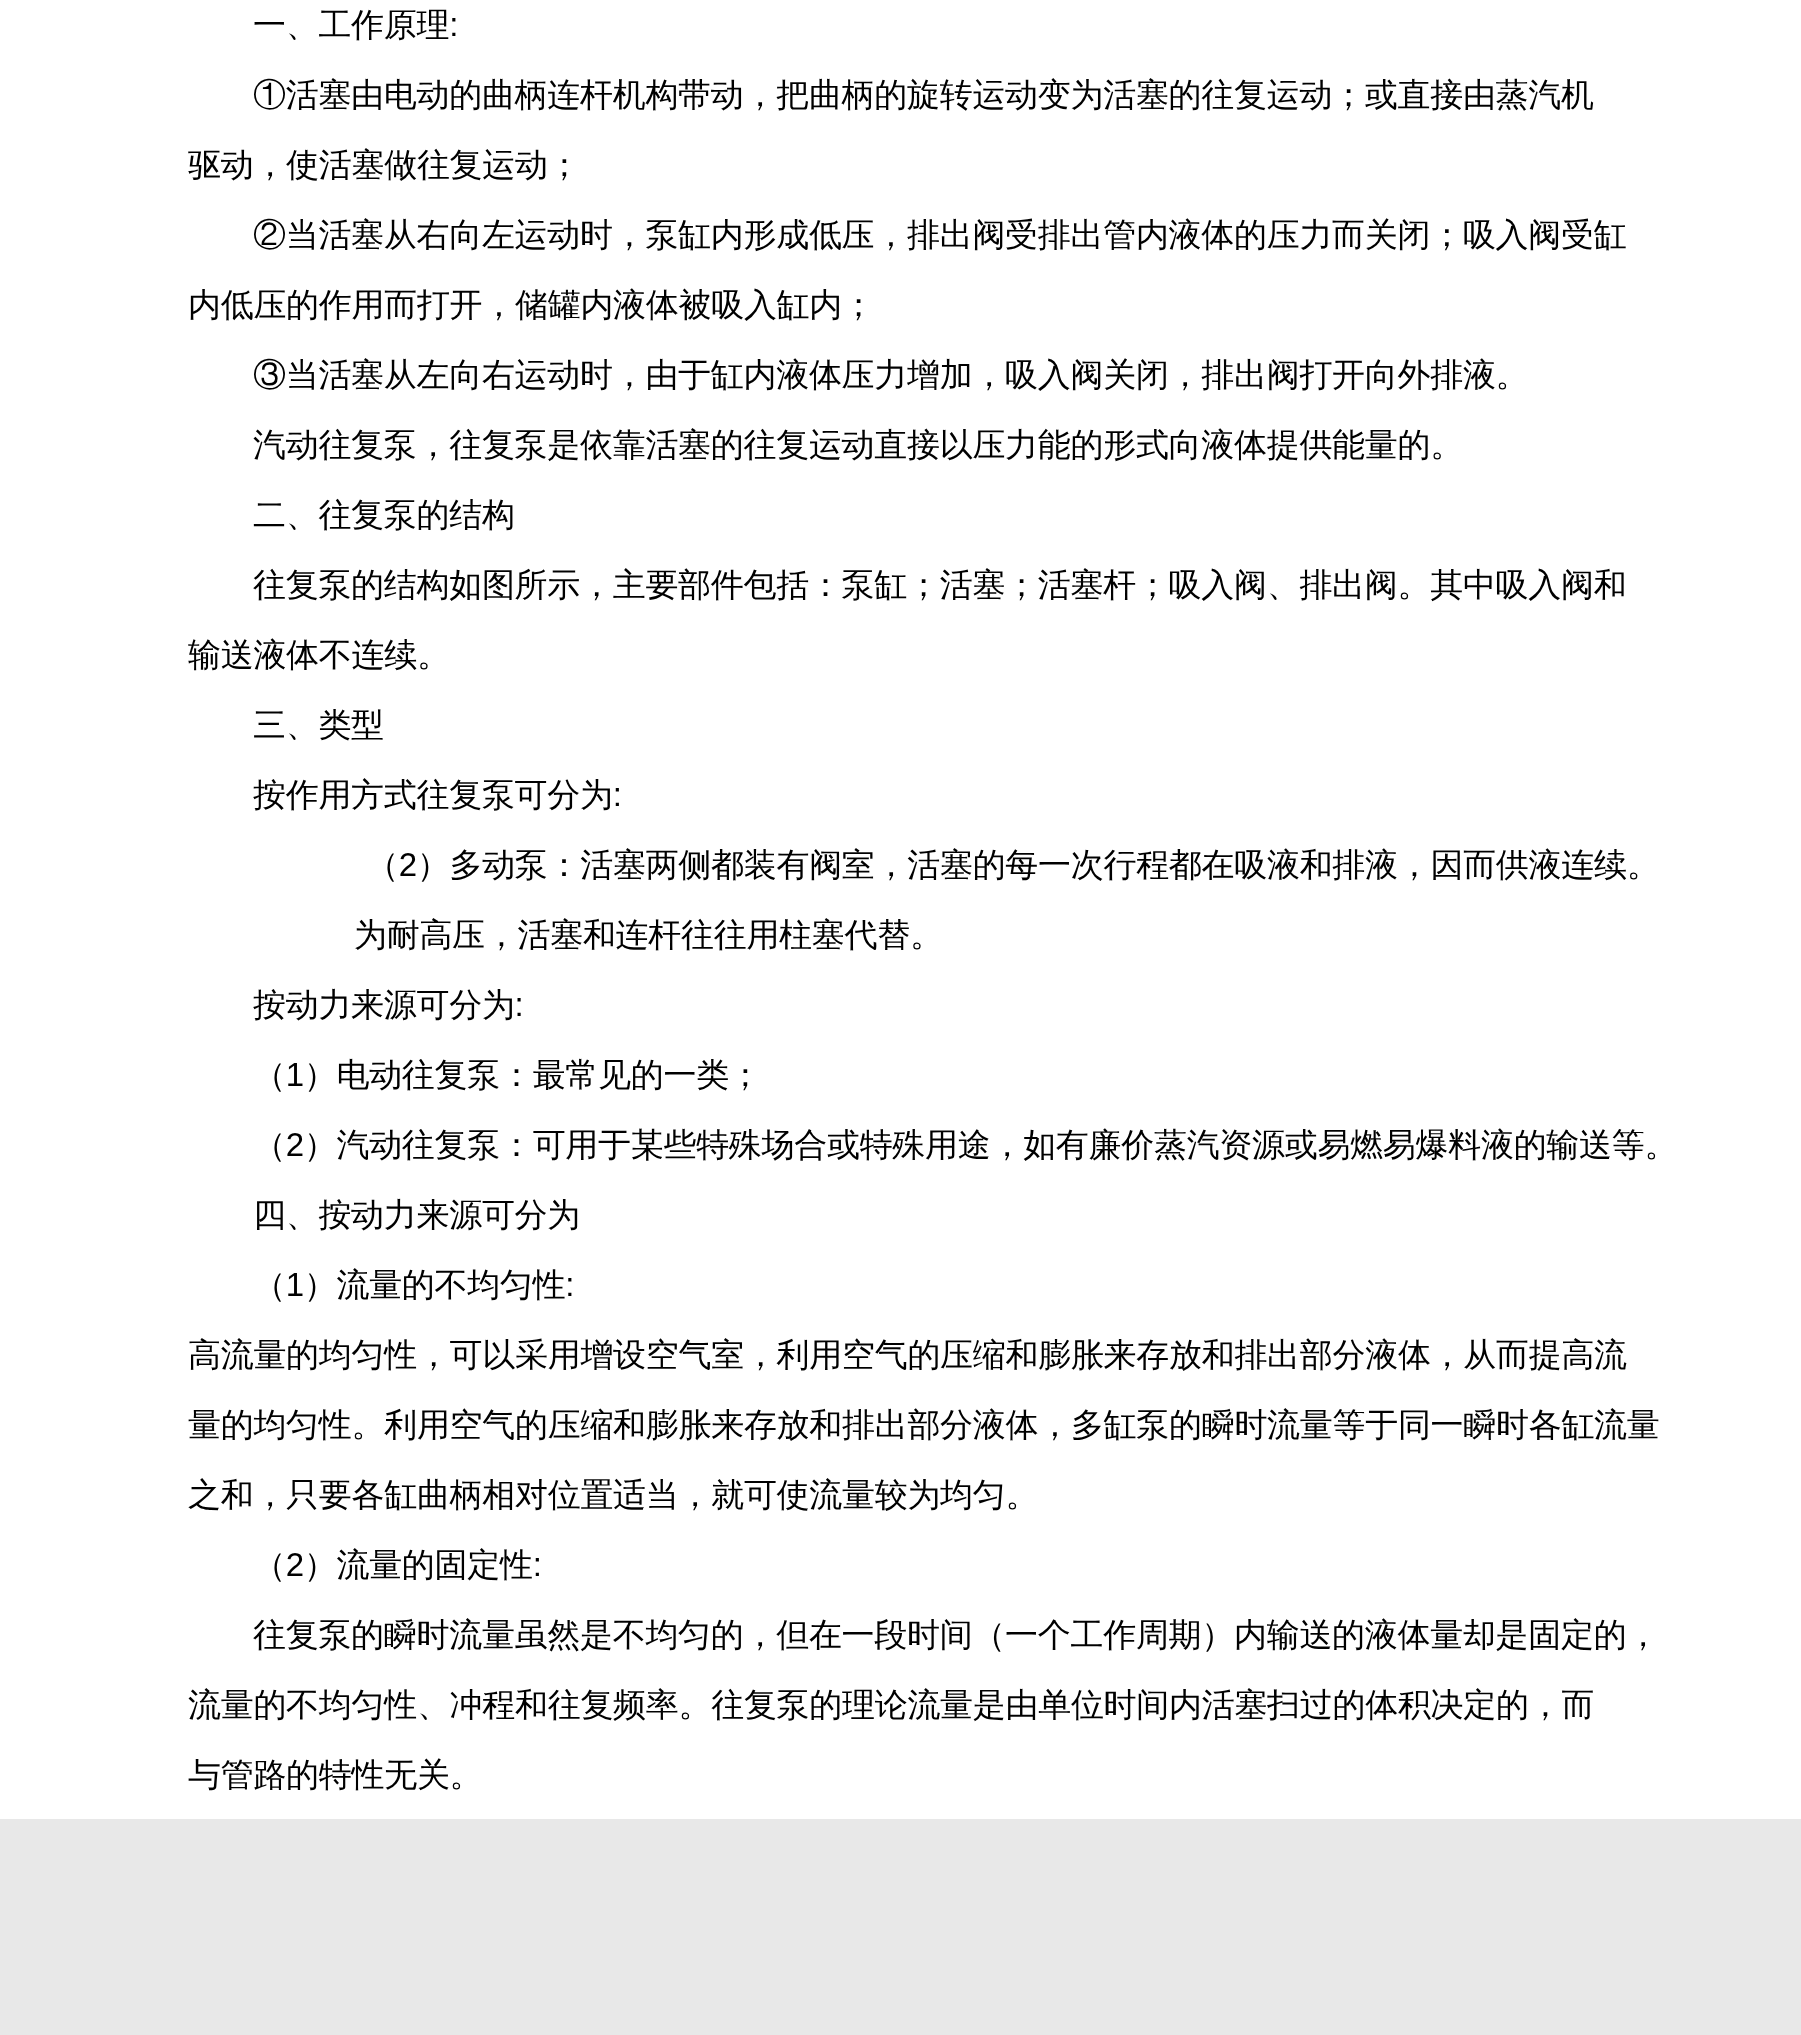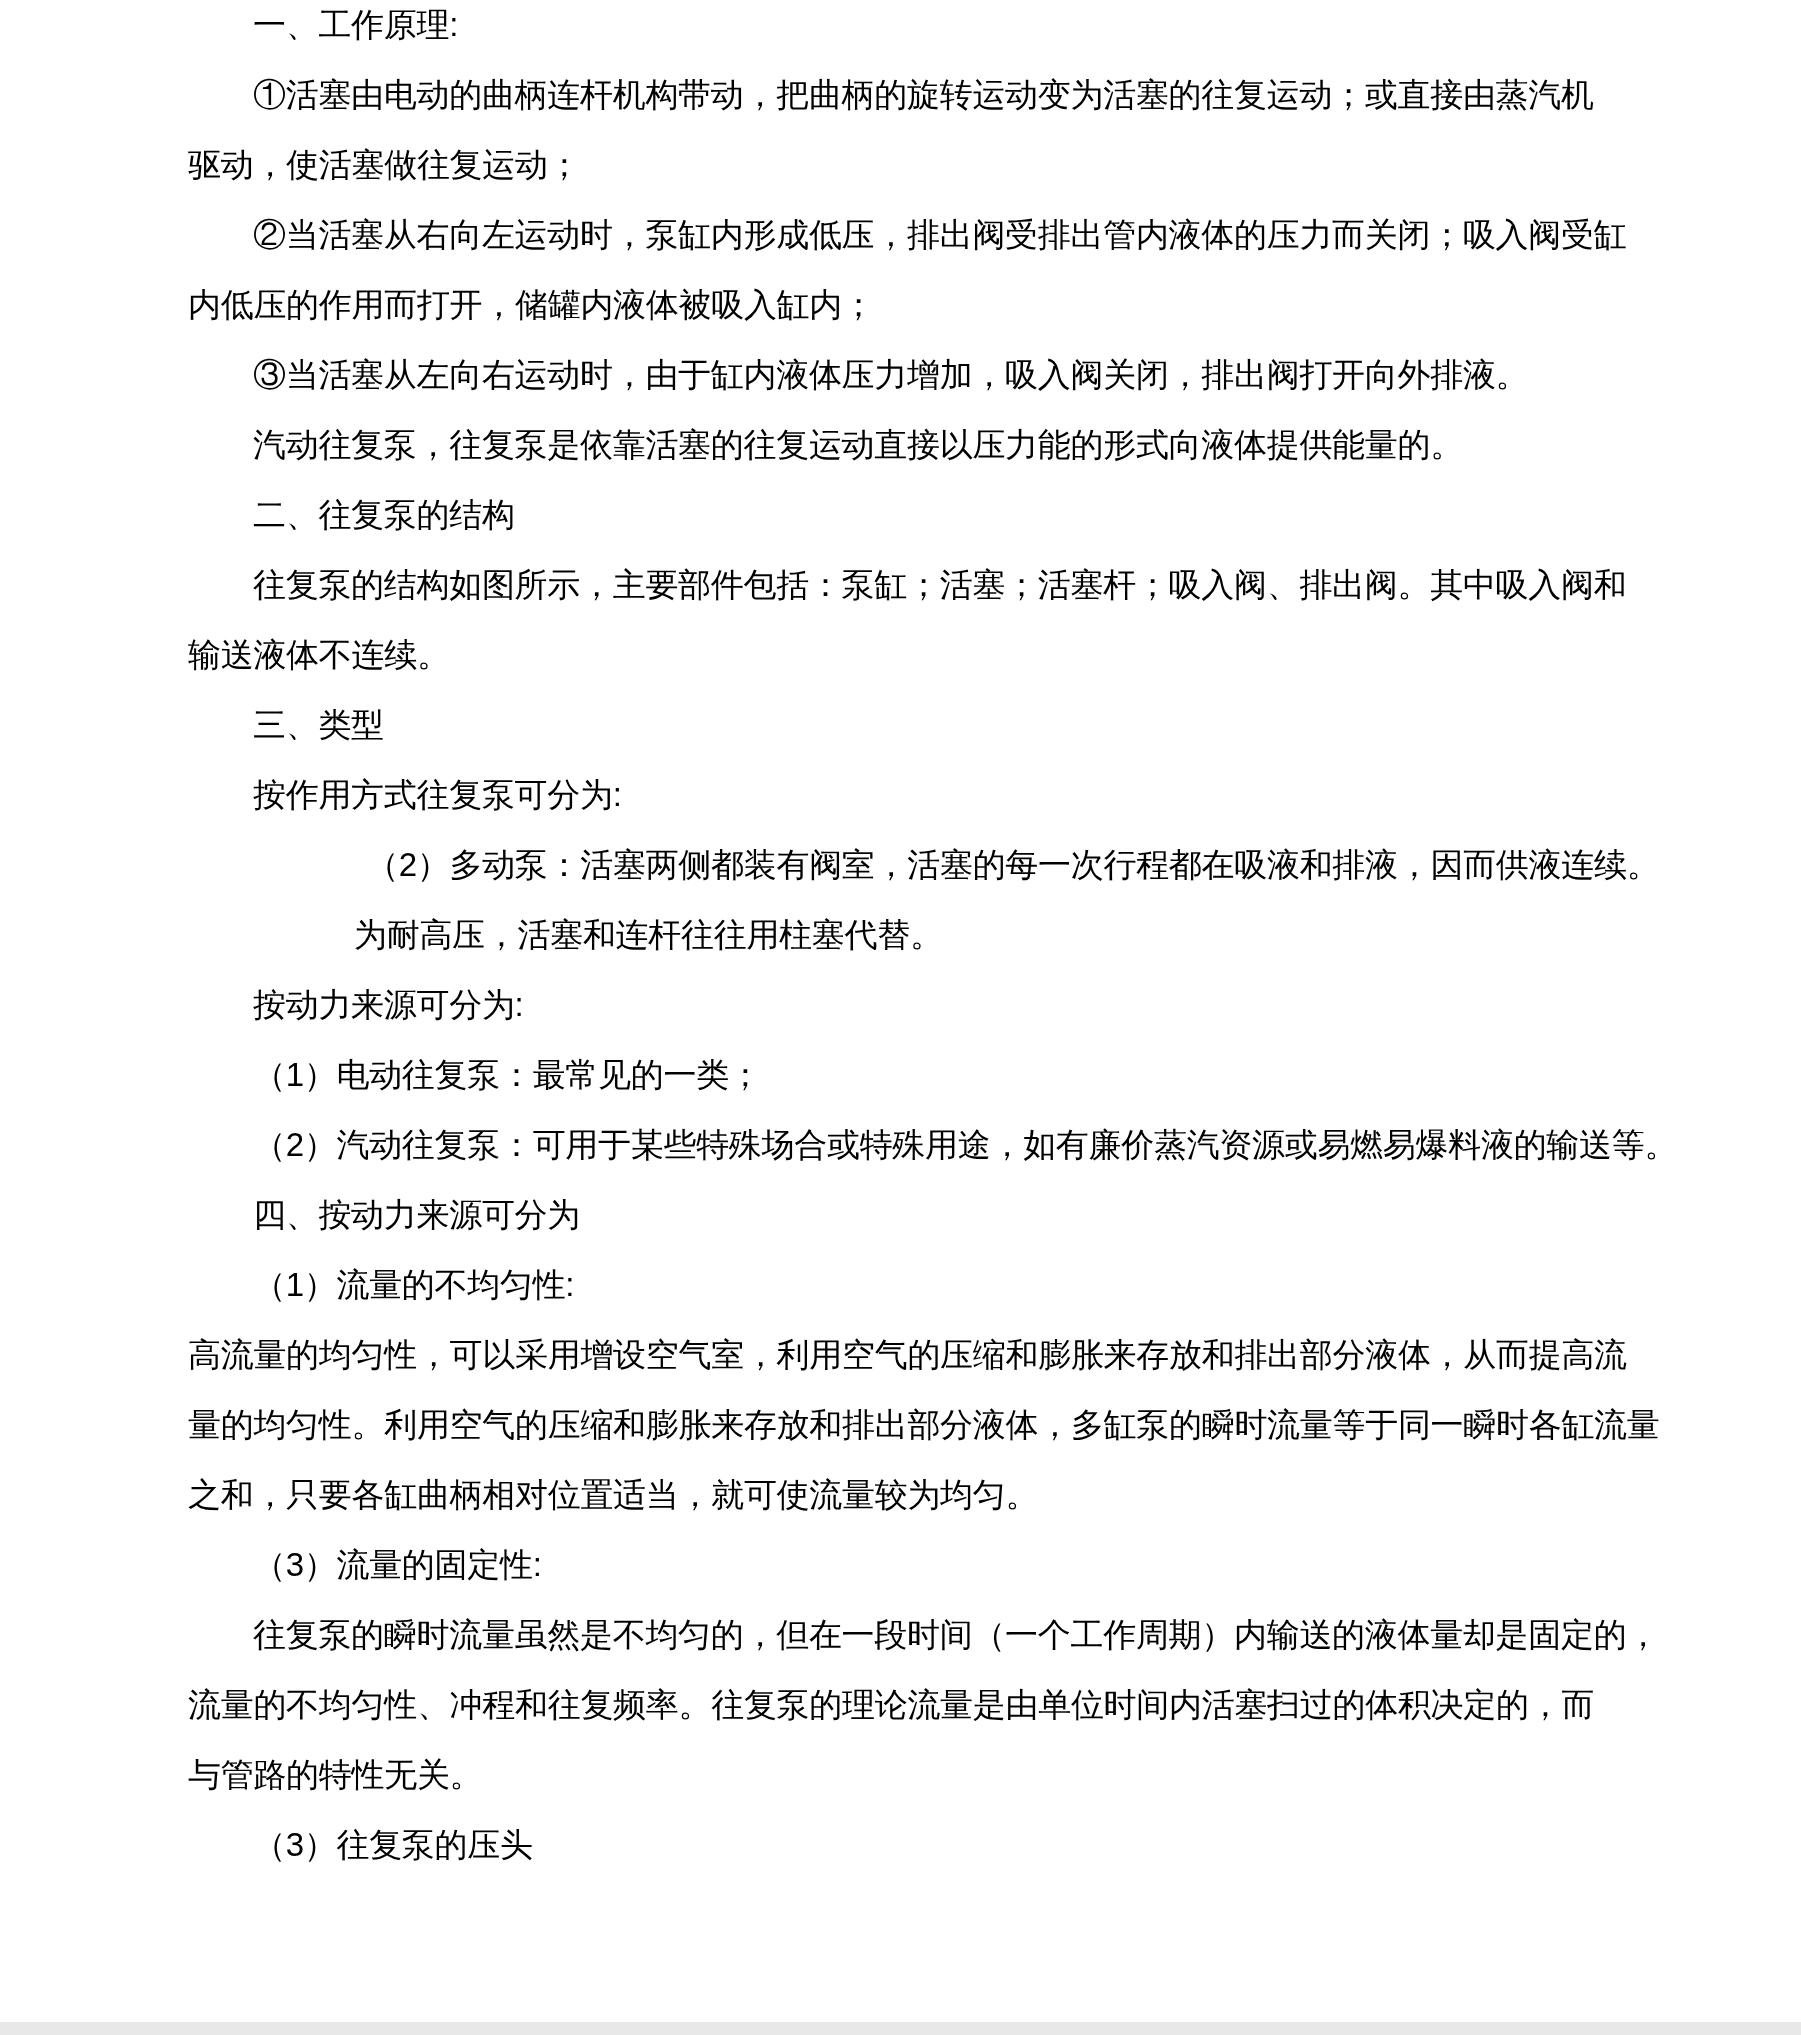--- a/index.html
+++ b/index.html
@@ -3,21 +3,21 @@
 <meta charset="utf-8">
 <style>
   html, body {
     margin: 0;
     padding: 0;
     background: #e8e8e8;
   }
   .page {
     position: relative;
     width: 1802px;
-    height: 2022px;
+    height: 1819px;
     background: #ffffff;
     overflow: hidden;
     color: #000000;
     font-family: "Liberation Sans", sans-serif;
   }
   .text-block {
     position: absolute;
     left: 188px;
     top: -10.2px;
     width: 1526px;
@@ -56,20 +56,20 @@
       <div class="line indent-2">（2）多动泵：活塞两侧都装有阀室，活塞的每一次行程都在吸液和排液，因而供液连续。</div>
       <div class="line indent-3">为耐高压，活塞和连杆往往用柱塞代替。</div>
       <div class="line indent-1">按动力来源可分为:</div>
       <div class="line indent-1">（1）电动往复泵：最常见的一类；</div>
       <div class="line indent-1">（2）汽动往复泵：可用于某些特殊场合或特殊用途，如有廉价蒸汽资源或易燃易爆料液的输送等。</div>
       <div class="line indent-1">四、按动力来源可分为</div>
       <div class="line indent-1">（1）流量的不均匀性:</div>
       <div class="line indent-0">高流量的均匀性，可以采用增设空气室，利用空气的压缩和膨胀来存放和排出部分液体，从而提高流</div>
       <div class="line indent-0">量的均匀性。利用空气的压缩和膨胀来存放和排出部分液体，多缸泵的瞬时流量等于同一瞬时各缸流量</div>
       <div class="line indent-0">之和，只要各缸曲柄相对位置适当，就可使流量较为均匀。</div>
-      <div class="line indent-1">（3）流量的固定性:</div>
+      <div class="line indent-1">（2）流量的固定性:</div>
       <div class="line indent-1">往复泵的瞬时流量虽然是不均匀的，但在一段时间（一个工作周期）内输送的液体量却是固定的，</div>
       <div class="line indent-0">流量的不均匀性、冲程和往复频率。往复泵的理论流量是由单位时间内活塞扫过的体积决定的，而</div>
       <div class="line indent-0">与管路的特性无关。</div>
       <div class="line indent-1">（3）往复泵的压头</div>
     </div>
 </div>
 
 
 </body></html>

